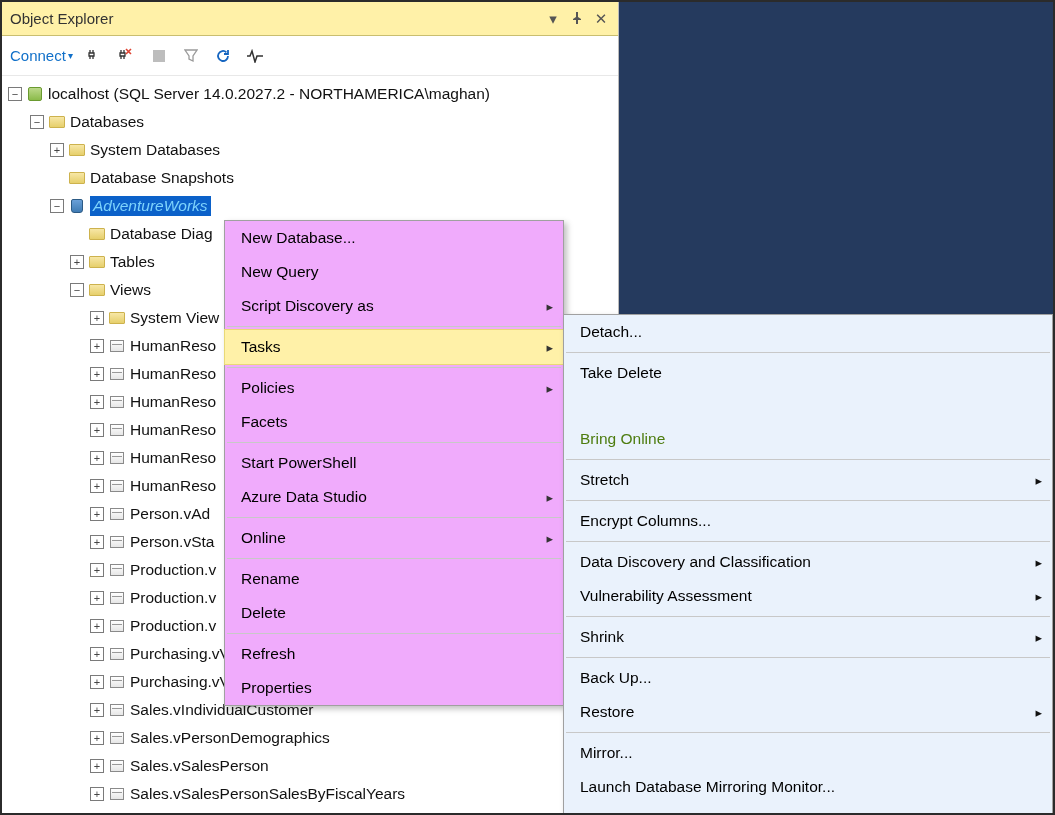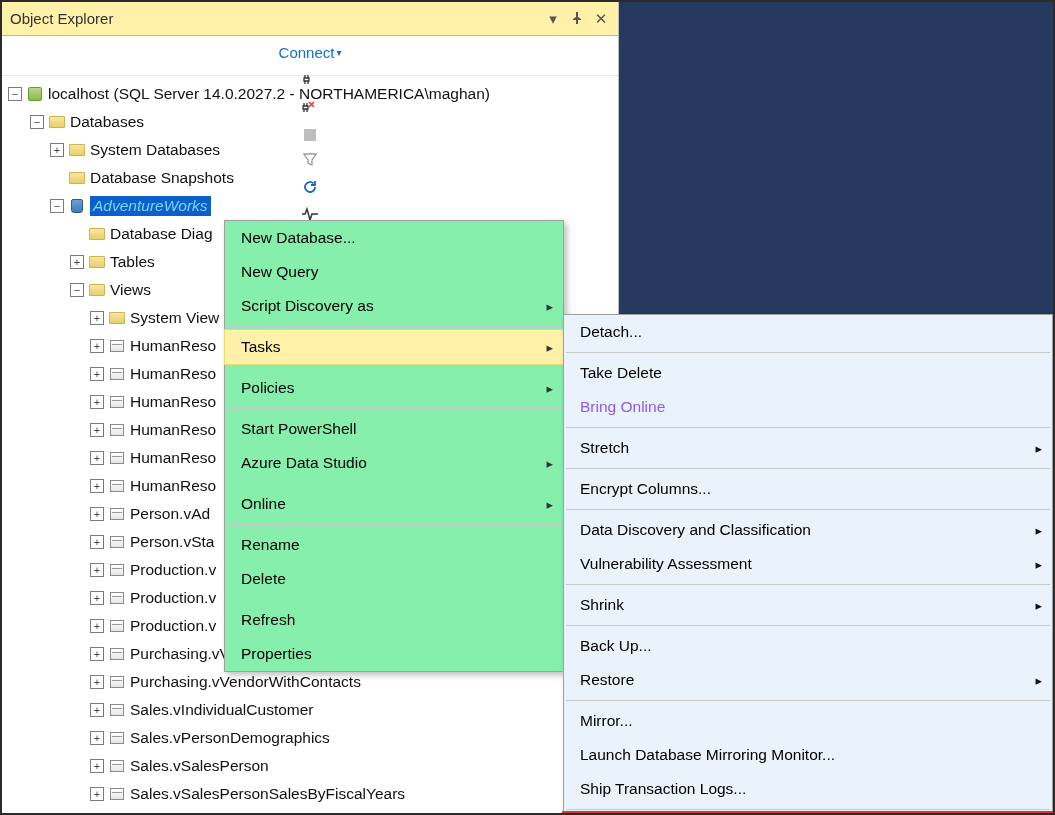--- a/index.html
+++ b/index.html
@@ -6,21 +6,21 @@
   body { margin: 0; width: 1055px; height: 815px; background: #fff; overflow: hidden; position: relative; border: 2px solid #2b2b2b; }
 
   .app { display: flex; width: 100%; height: 100%; }
   .right-pane { flex: 1; background: #253a5e; }
 
   .explorer { width: 617px; border-right: 1px solid #bbb; background: #fff; display: flex; flex-direction: column; height: 100%; }
   .titlebar { background: #fff1a8; height: 34px; display: flex; align-items: center; padding: 0 8px; border-bottom: 1px solid #c9be70; color: #333; font-size: 15px; }
   .titlebar .spacer { flex: 1; }
   .titlebar .win-btn { width: 18px; text-align: center; color: #555; margin-left: 6px; cursor: pointer; }
 
-  .toolbar { height: 40px; display: flex; align-items: center; padding: 8px 8px; gap: 12px; border-bottom: 1px solid #e8e8e8; flex-direction: column; }
+  .toolbar { height: 40px; display: flex; align-items: center; padding: 0 8px; gap: 12px; border-bottom: 1px solid #e8e8e8; }
   .connect-btn { color: #1170c9; font-size: 15px; cursor: pointer; display: inline-flex; align-items: center; }
   .connect-btn .caret { margin-left: 2px; font-size: 10px; }
   .tb-icon { width: 20px; height: 20px; display: inline-flex; align-items: center; justify-content: center; color: #333; }
 
   .tree { flex: 1; overflow: hidden; padding: 4px 0; font-size: 15.5px; color: #111; }
   .node { display: flex; align-items: center; height: 28px; white-space: nowrap; }
   .toggle { width: 14px; height: 14px; border: 1px solid #7a7a7a; margin-right: 4px; display: inline-flex; align-items: center; justify-content: center; font-size: 11px; line-height: 1; cursor: pointer; color: #444; background: #fff; }
   .toggle.blank { border: none; background: transparent; }
   .ico { width: 18px; height: 16px; margin-right: 4px; display: inline-flex; align-items: center; justify-content: center; }
   .folder { width: 16px; height: 12px; background: linear-gradient(#f7e7a6,#e6cf6b); border: 1px solid #cdb24d; border-radius: 1px; }
@@ -31,29 +31,29 @@
 
   .indent-0 { padding-left: 6px; }
   .indent-1 { padding-left: 28px; }
   .indent-2 { padding-left: 48px; }
   .indent-3 { padding-left: 68px; }
   .indent-4 { padding-left: 88px; }
 
   .selected { background: #0b61c9; color: #7dd3fc; padding: 1px 3px; font-style: italic; }
 
   
-  .ctx { position: absolute; background: #86efac; border: 1px solid #a0a0a0; box-shadow: 3px 3px 6px rgba(0,0,0,0.25); font-size: 15.5px; }
+  .ctx { position: absolute; background: #f0abfc; border: 1px solid #a0a0a0; box-shadow: 3px 3px 6px rgba(0,0,0,0.25); font-size: 15.5px; }
   .ctx .row { height: 34px; display: flex; align-items: center; padding: 0 30px 0 16px; cursor: default; position: relative; }
   .ctx .row.arrow:after { content: "▸"; position: absolute; right: 10px; color: #333; font-size: 13px; }
   .ctx .sep { height: 1px; background: #c8c8c8; margin: 3px 2px; }
   .ctx .hover { background: #fff1a8; outline: 1px solid #e9d977; }
 
   .ctx.main { left: 222px; top: 218px; width: 340px; }
   .ctx.sub  { left: 561px; top: 312px; width: 490px; background: #eaf2fc; }
-  .ctx.sub .row.dis { color: #8b5cf6; }
+  .ctx.sub .row.dis { color: #4d7c0f; margin-top: 32px; }
   .ctx.sub .row.boxed { background: #fff1a8; outline: 3px solid #d13a2e; outline-offset: -1px; }
   .ctx.sub .row.arrow:after { color: #111; }
 </style>
 </head>
 <body>
 
 <div class="app">
   <div class="explorer">
 
     <div class="titlebar">
@@ -309,20 +309,23 @@
       <span>Script Discovery as</span>
     </div>
   <div class="sep"></div>
   <div class="row arrow hover">
       <span>Tasks</span>
     </div>
   <div class="sep"></div>
   <div class="row arrow">
       <span>Policies</span>
     </div>
+  <div class="row">
+      <span>Facets</span>
+    </div>
   <div class="sep"></div>
   <div class="row">
       <span>Start PowerShell</span>
     </div>
   <div class="row arrow">
       <span>Azure Data Studio</span>
     </div>
   <div class="sep"></div>
   <div class="row arrow">
       <span>Online</span>

